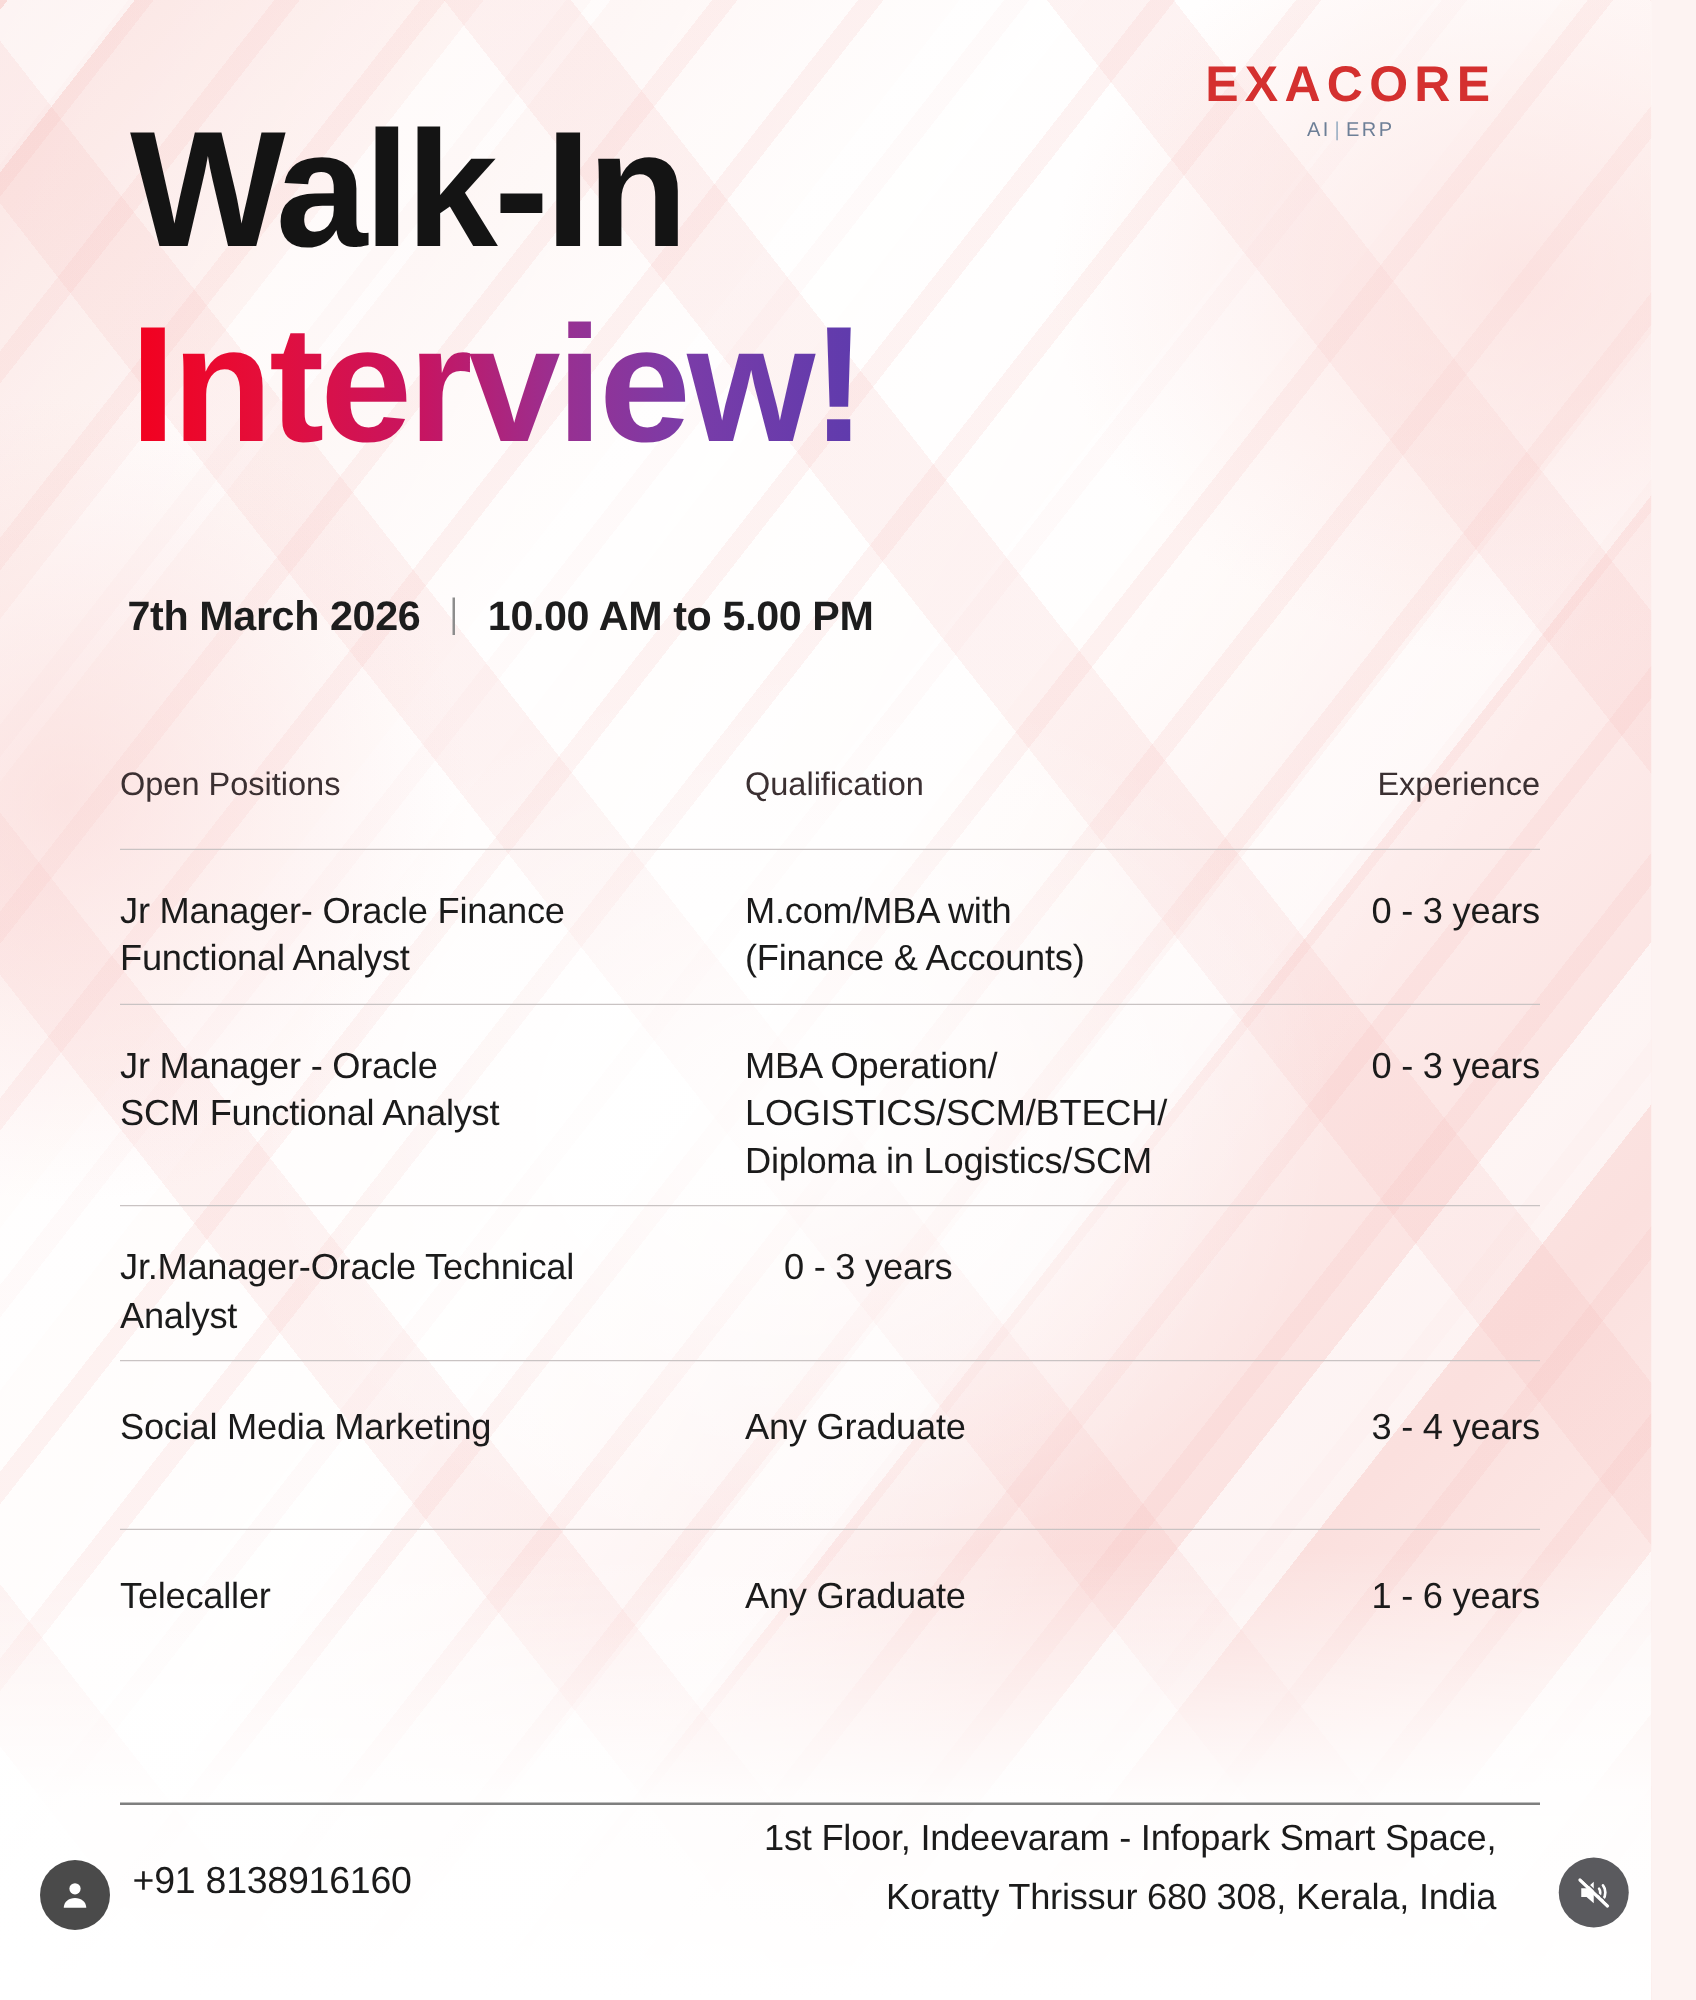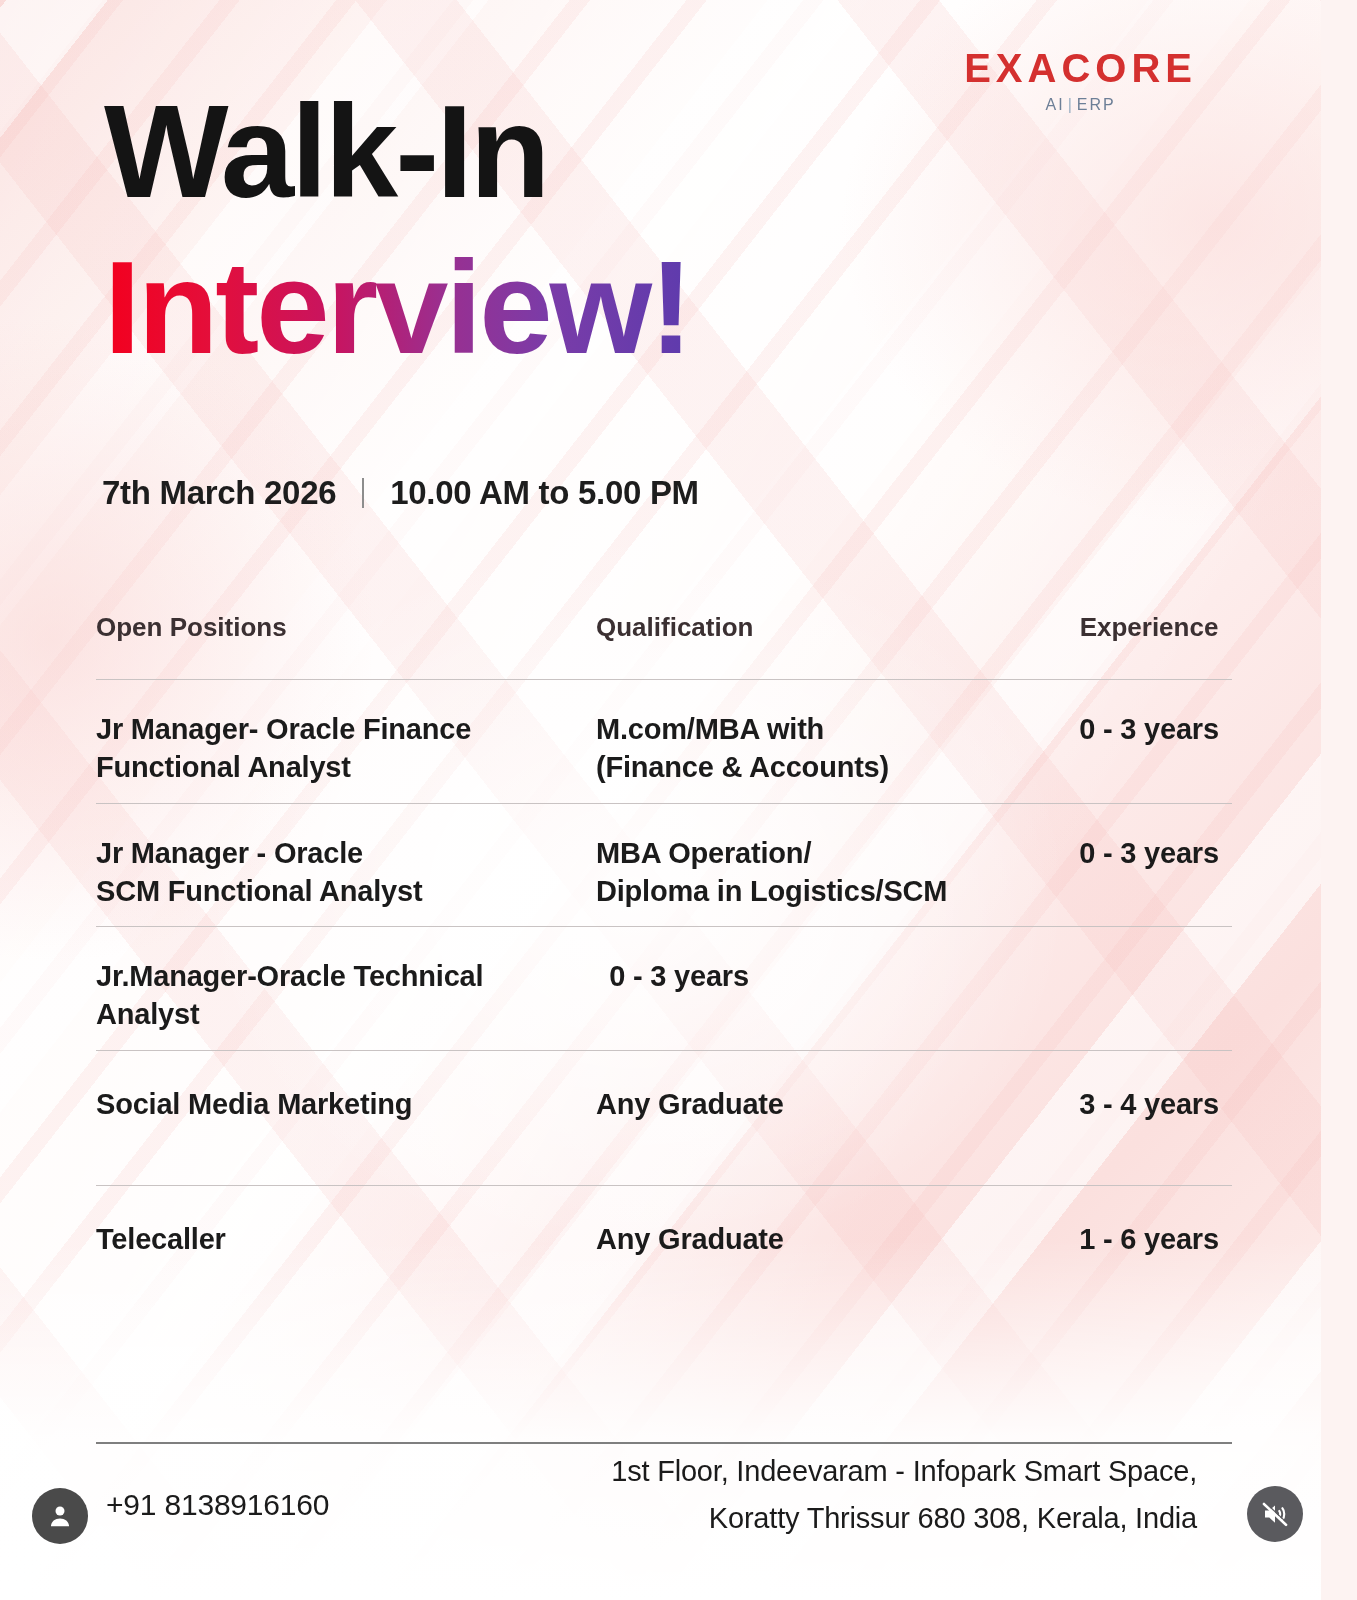--- a/index.html
+++ b/index.html
@@ -160,29 +160,28 @@
     background: #8d8d8d;
     margin: 0 26px;
   }
 
   
   #table {
     position: absolute;
     top: 612px;
     left: 96px;
     width: 1136px;
-    font-weight: bold;
   }
   .trow {
     display: flex;
     align-items: flex-start;
   }
   .c1 { width: 500px; }
   .c2 { width: 470px; }
-  .c3 { width: 166px; text-align: center; }
+  .c3 { width: 166px; text-align: right; }
 
   #table .head {
     font-size: 26px;
     color: #3b3032;
     padding-bottom: 36px;
   }
   #table .head .c3 { color: #3b3032; }
 
   .divider {
     height: 1px;
@@ -314,20 +313,21 @@
 
       <div class="divider"></div>
 
       <div class="trow body-row">
         <div class="c1">
           <span class="line">Jr Manager - Oracle</span>
           <span class="line">SCM Functional Analyst</span>
         </div>
         <div class="c2">
           <span class="line">MBA Operation/</span>
+          <span class="line">LOGISTICS/SCM/BTECH/</span>
           <span class="line">Diploma in Logistics/SCM</span>
         </div>
         <div class="c3">0 - 3 years</div>
       </div>
 
       <div class="divider"></div>
 
       <div class="trow body-row">
         <div class="c1">
           <span class="line">Jr.Manager-Oracle Technical</span>

